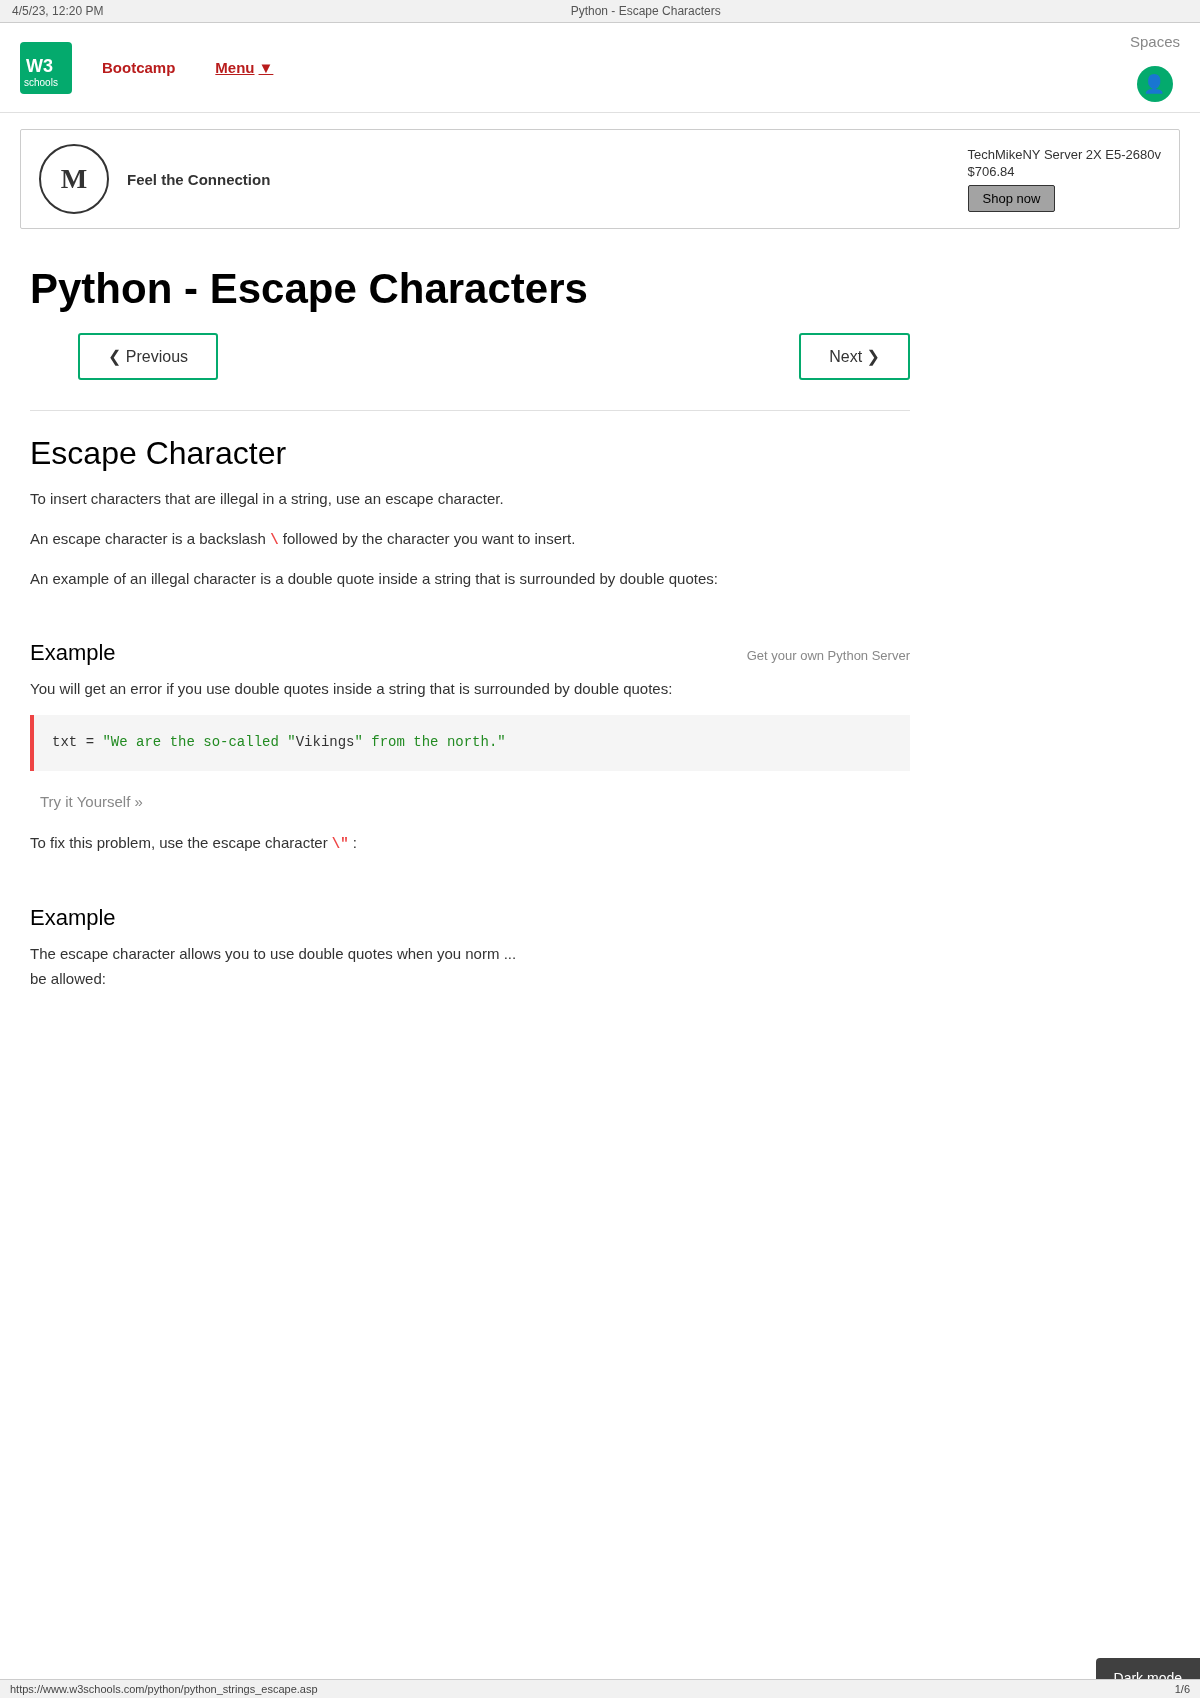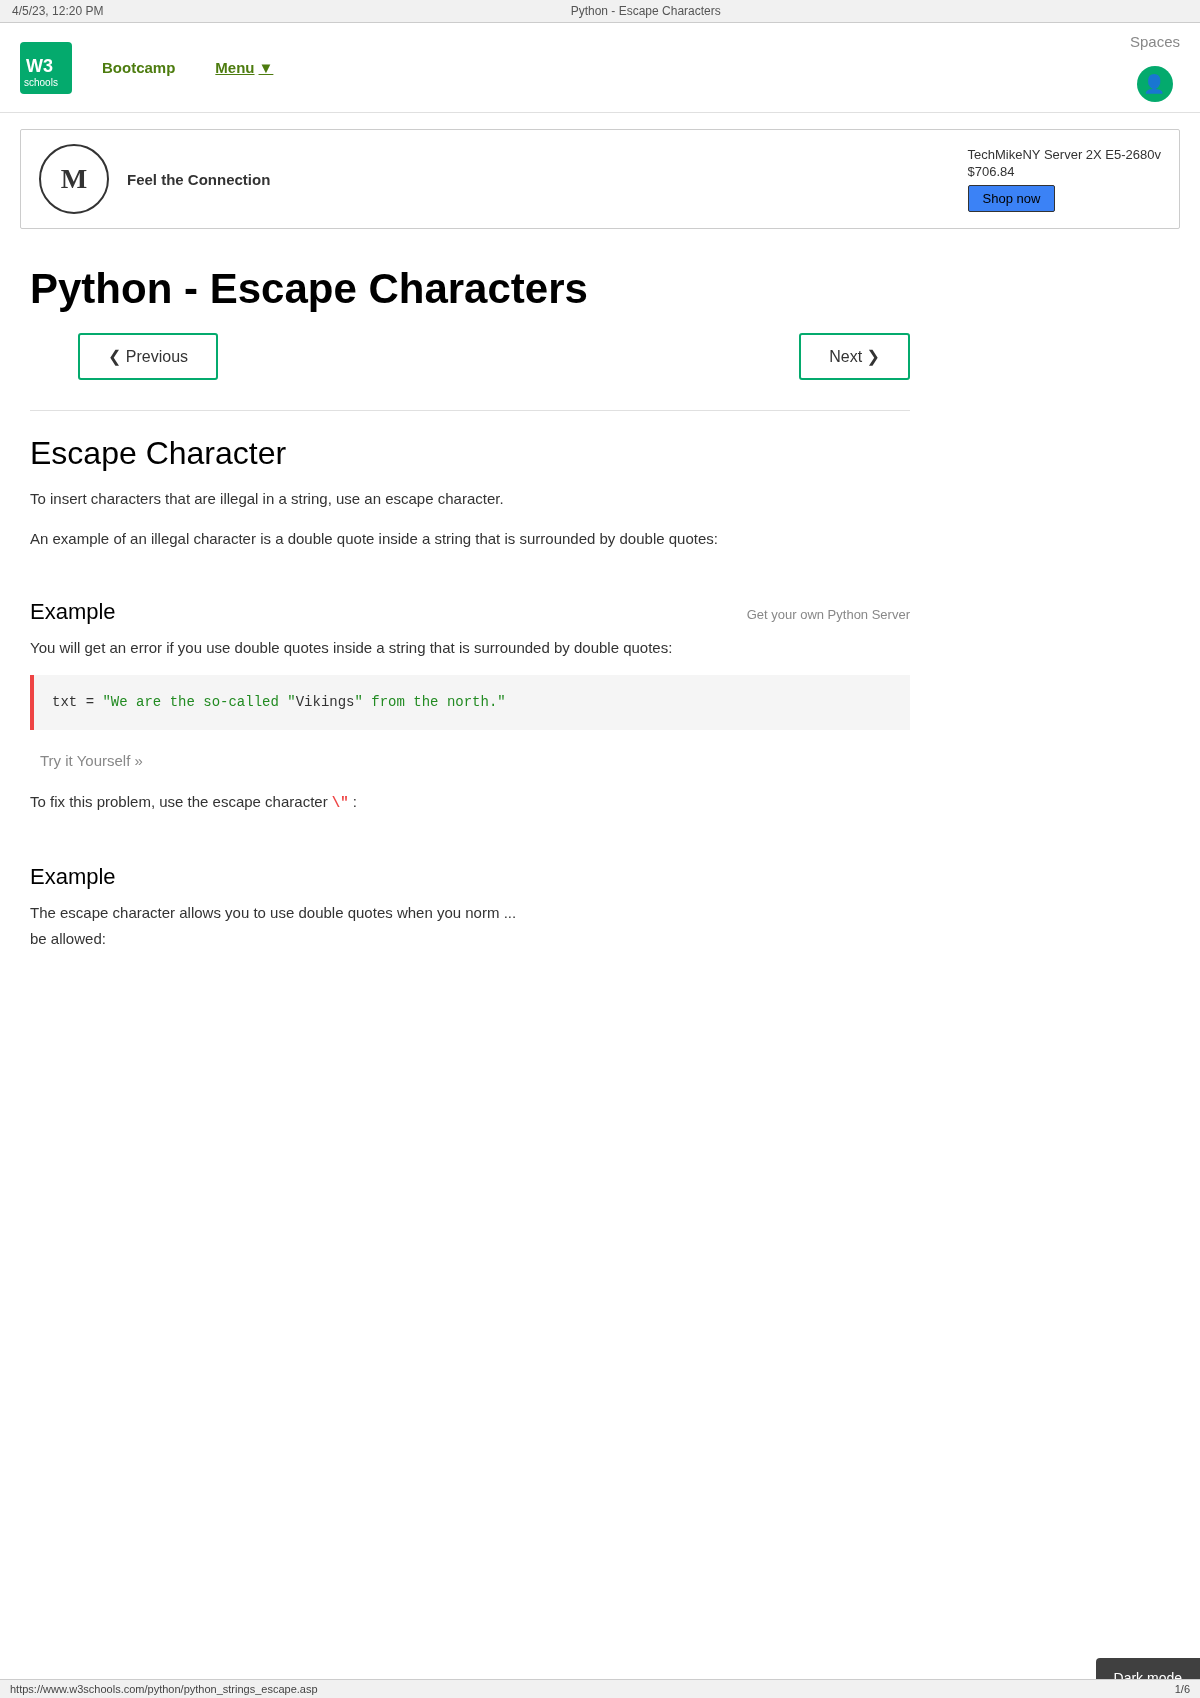--- a/index.html
+++ b/index.html
@@ -32,21 +32,21 @@
     .logo-svg {
       width: 52px;
       height: 52px;
     }
     .nav-btn {
       background: none;
       border: none;
       cursor: pointer;
       font-size: 15px;
       font-weight: 600;
-      color: #4d7c0f;
+      color: #b91c1c;
       padding: 6px 10px;
     }
     .menu-btn {
       display: flex;
       align-items: center;
       gap: 4px;
       text-decoration: underline;
     }
     .header-right {
       margin-left: auto;
@@ -96,21 +96,21 @@
       font-weight: bold;
       color: #333;
       font-family: serif;
     }
     .ad-text { font-weight: 700; font-size: 15px; }
     .ad-right { margin-left: auto; text-align: left; }
     .ad-title { font-size: 13px; color: #333; }
     .ad-price { font-size: 13px; color: #333; margin: 2px 0 6px; }
     .shop-now-btn {
       border: 1px solid #333;
-      background: #3b82f6;
+      background: #a3a3a3;
       padding: 5px 14px;
       cursor: pointer;
       font-size: 13px;
       border-radius: 2px;
     }
 
     
     .main-content {
       padding: 10px 30px 30px 30px;
       max-width: 940px;
@@ -296,20 +296,25 @@
     <button class="next-btn">Next ❯</button>
   </div>
 
   <hr class="section-divider">
 
   
   <h2 class="section-title">Escape Character</h2>
 
   <p class="body-text">To insert characters that are illegal in a string, use an escape character.</p>
 
+  <p class="body-text">
+    <span>An escape character is a backslash</span>
+    <span class="inline-code-red"> \</span>
+    <span>followed by the character you want to insert.</span>
+  </p>
 
   <p class="body-text">An example of an illegal character is a double quote inside a string that is surrounded by double quotes:</p>
 
   
   <div class="example-header">
     <h3 class="section-title-2">Example</h3>
     <a class="get-server-link" href="#">Get your own Python Server</a>
   </div>
 
   <p class="body-text">You will get an error if you use double quotes inside a string that is surrounded by double quotes:</p>

